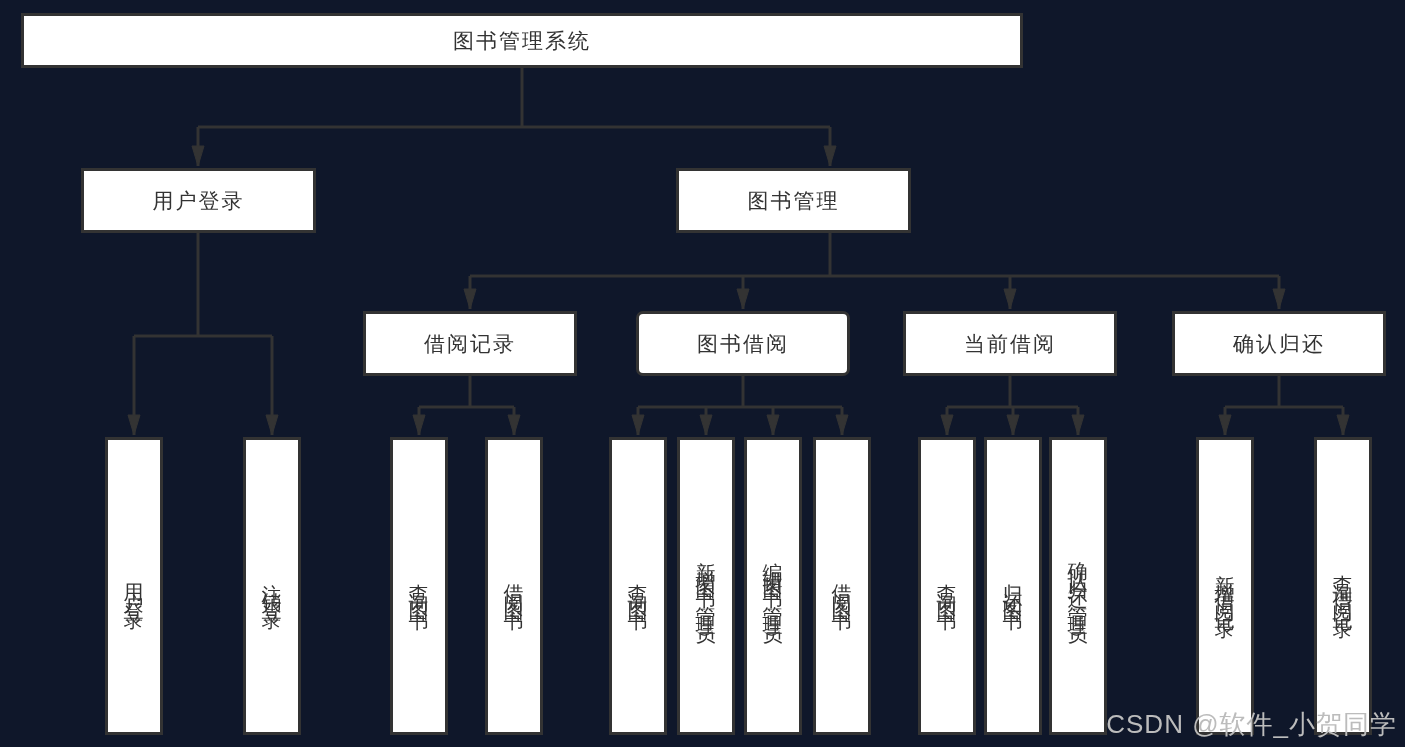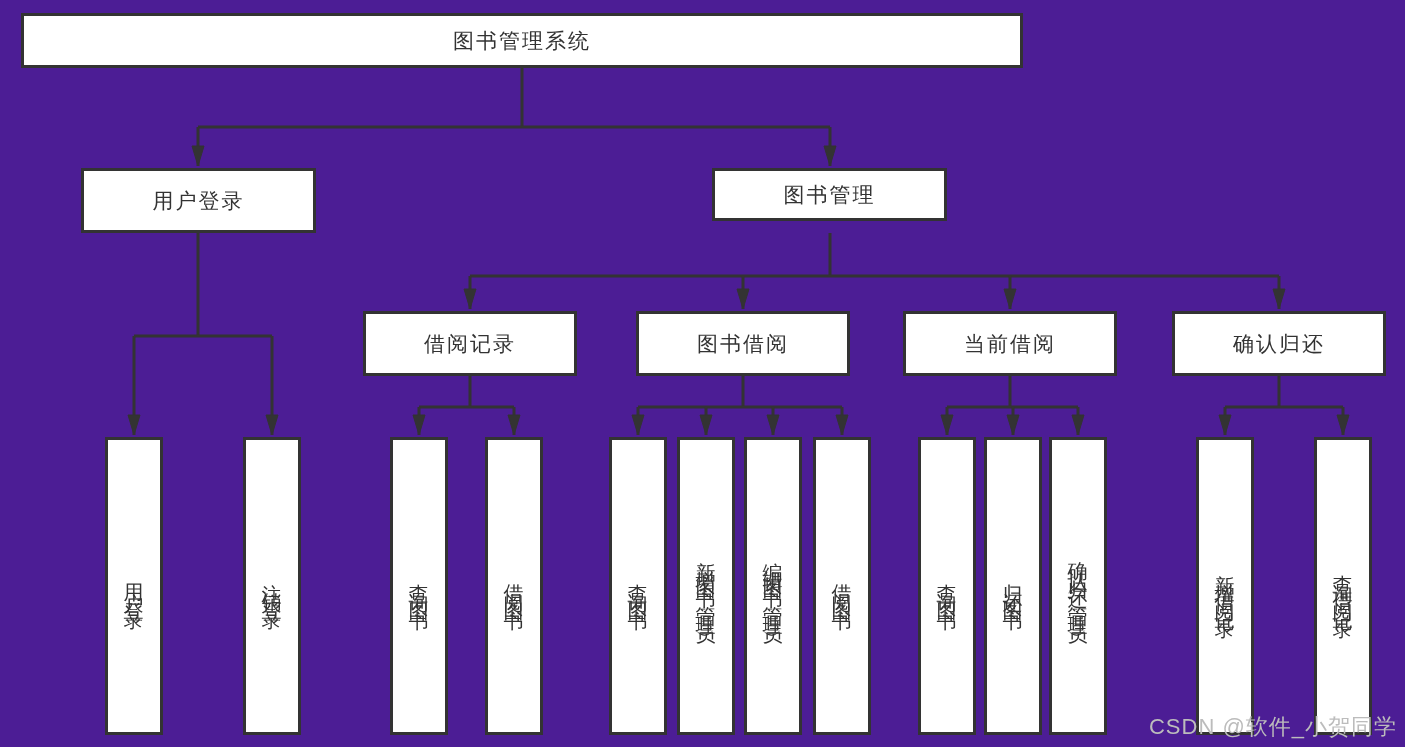--- a/index.html
+++ b/index.html
@@ -1,20 +1,20 @@
 <!DOCTYPE html>
 <html><head>
 <meta charset="utf-8">
 <style>
   html, body { margin: 0; padding: 0; background: #ffffff; }
   #canvas {
     position: relative;
     width: 1405px;
     height: 747px;
-    background: #4c1d95;
+    background: #0f172a;
     overflow: hidden;
     font-family: "Liberation Sans", sans-serif;
   }
   #connectors {
     position: absolute;
     left: 0; top: 0;
     width: 1405px; height: 747px;
   }
   .node {
     position: absolute;
@@ -34,39 +34,39 @@
   .v-node span {
     writing-mode: vertical-rl;
     text-orientation: mixed;
     font-size: 20px;
     letter-spacing: 9px;
     line-height: 1;
     white-space: nowrap;
   }
   .root-node   { left: 21px;  top: 13px;  width: 1002px; height: 55px; }
   .l2-a        { left: 81px;  top: 168px; width: 235px;  height: 65px; }
-  .l2-b        { left: 712px; top: 168px; width: 235px;  height: 53px; }
+  .l2-b        { left: 676px; top: 168px; width: 235px;  height: 65px; }
   .l3          { top: 311px;  width: 214px; height: 65px; }
   .l3-1 { left: 363px; }
-  .l3-2 { left: 636px; }
+  .l3-2 { left: 636px; border-radius: 7px; }
   .l3-3 { left: 903px; }
   .l3-4 { left: 1172px; }
   .leaf        { top: 437px;  width: 58px; height: 298px; }
   .leaf-a1 { left: 105px; }  .leaf-a2 { left: 243px; }
   .leaf-b1 { left: 390px; }  .leaf-b2 { left: 485px; }
   .leaf-c1 { left: 609px; }  .leaf-c2 { left: 677px; }
   .leaf-c3 { left: 744px; }  .leaf-c4 { left: 813px; }
   .leaf-d1 { left: 918px; }  .leaf-d2 { left: 984px; }
   .leaf-d3 { left: 1049px; }
   .leaf-e1 { left: 1196px; } .leaf-e2 { left: 1314px; }
   .watermark {
     position: absolute;
     right: 8px;
     bottom: 5px;
-    font-size: 22px;
+    font-size: 26px;
     color: #bcbcbc;
     letter-spacing: 1px;
     white-space: nowrap;
   }
 </style>
 </head>
 <body>
 
 <div id="canvas">
 

